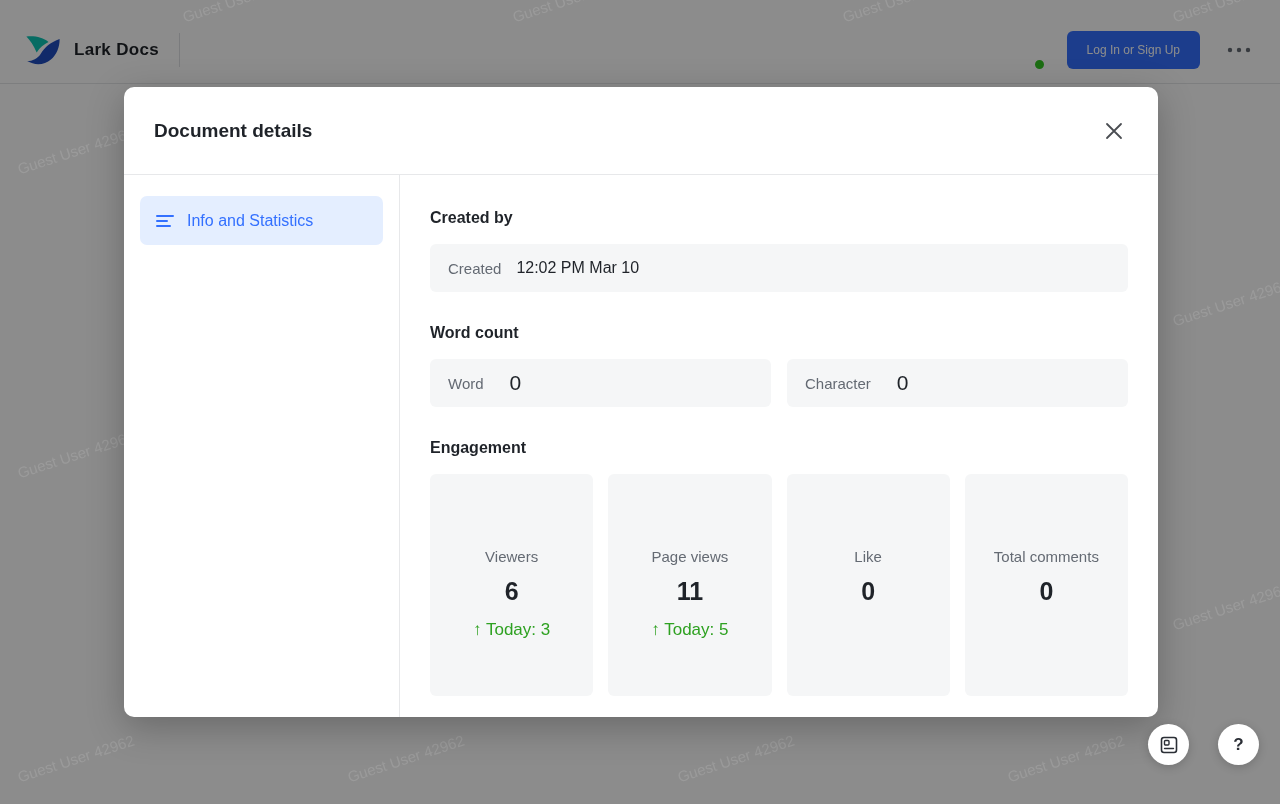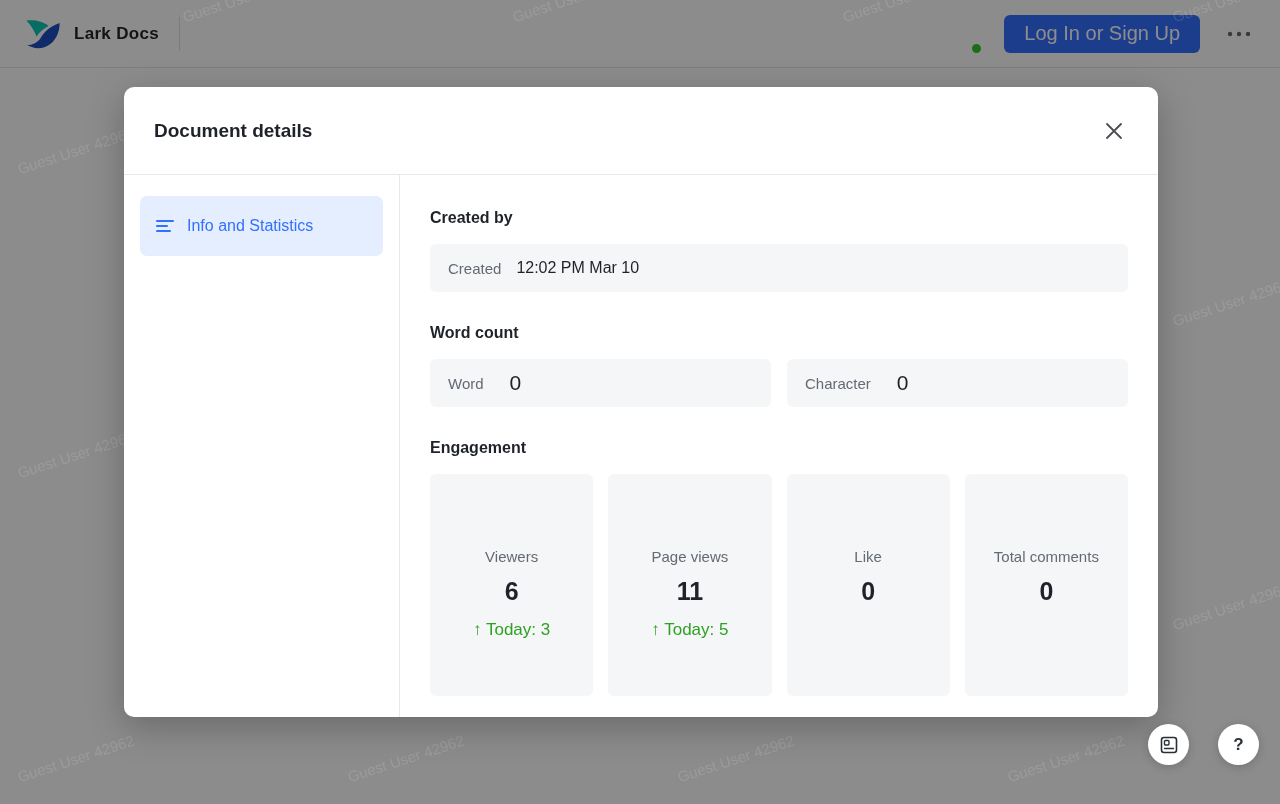--- a/index.html
+++ b/index.html
@@ -1,34 +1,34 @@
 <!DOCTYPE html>
 <html><head>
 <meta charset="utf-8">
 <style>
   * { margin:0; padding:0; box-sizing:border-box; }
   html,body { width:1280px; height:804px; overflow:hidden; }
   body { font-family:"Liberation Sans","DejaVu Sans",sans-serif; background:#fff; position:relative; }
 
   
-  .header { position:absolute; top:0; left:0; right:0; height:68px; background:#fff;
+  .header { position:absolute; top:16px; left:0; right:0; height:68px; background:#fff;
             border-bottom:1px solid #e4e5e7; display:flex; align-items:center; padding:0 24px; z-index:1; }
   .logo { width:40px; height:34px; display:flex; align-items:center; }
   .brand { font-size:17px; font-weight:700; color:#1f2329; margin-left:10px; letter-spacing:.3px; }
   .header-divider { width:1px; height:34px; background:#dee0e3; margin:0 16px 0 20px; }
   .doc-meta { display:flex; flex-direction:column; justify-content:center; }
   .doc-title { font-size:16px; color:#1f2329; }
   .doc-updated { font-size:13px; color:#8f959e; margin-top:4px; }
   .header-right { margin-left:auto; display:flex; align-items:center; gap:22px; }
   .avatar-wrap { position:relative; width:40px; height:40px; }
   .avatar { width:40px; height:40px; border-radius:50%;
             background:radial-gradient(circle at 35% 30%, #7da4ff, #2f62e0 72%); }
   .status-dot { position:absolute; right:-1px; bottom:-1px; width:13px; height:13px; border-radius:50%;
                 background:#34c724; border:2px solid #fff; }
-  .login-btn { height:38px; padding:0 20px; background:#3370ff; color:#fff; font-size:20px;
+  .login-btn { height:38px; padding:0 20px; background:#3370ff; color:#fff; font-size:12px;
                border:none; border-radius:6px; cursor:pointer; font-family:inherit; }
   .more-btn { width:34px; height:34px; display:flex; align-items:center; justify-content:center;
               background:none; border:none; cursor:pointer; }
 
   
   .overlay { position:absolute; inset:0; background:rgba(0,0,0,0.45); z-index:10; }
   .watermark-layer { position:absolute; inset:0; z-index:12; pointer-events:none; overflow:hidden; }
   .wm { position:absolute; transform:rotate(-18deg); color:rgba(255,255,255,0.13);
         font-size:15px; white-space:nowrap; }
 
@@ -36,21 +36,21 @@
   .modal { position:absolute; left:124px; top:87px; width:1034px; height:630px; background:#fff;
            border-radius:10px; z-index:20; display:flex; flex-direction:column;
            box-shadow:0 10px 36px rgba(0,0,0,.25); }
   .modal-header { height:88px; flex:0 0 auto; display:flex; align-items:center; padding:0 30px;
                   border-bottom:1px solid #e7e8ea; }
   .modal-title { font-size:19px; font-weight:600; color:#1f2329; }
   .close-btn { margin-left:auto; width:28px; height:28px; display:flex; align-items:center;
                justify-content:center; background:none; border:none; cursor:pointer; }
   .modal-body { flex:1; display:flex; min-height:0; }
   .sidebar { width:276px; flex:0 0 auto; border-right:1px solid #e7e8ea; padding:21px 16px; }
-  .side-item { height:60px; border-radius:7px; background:#e4eeff; color:#3370ff; display:flex;
+  .side-item { height:49px; border-radius:7px; background:#e4eeff; color:#3370ff; display:flex;
                align-items:center; padding:0 16px; gap:13px; font-size:16px; cursor:pointer; }
   .main { flex:1; padding:0 30px; overflow:hidden; }
   .section-heading { font-size:16px; font-weight:700; color:#1f2329; margin-top:32px; }
   .section-heading.first { margin-top:34px; }
   .row { display:flex; gap:16px; margin-top:17px; }
   .info-box { flex:1; height:48px; background:#f5f6f7; border-radius:6px; display:flex;
               align-items:center; padding:0 18px; }
   .box-label { font-size:15px; color:#646a73; }
   .owner-avatar { width:26px; height:26px; border-radius:50%; margin-left:30px;
                   background:radial-gradient(circle at 35% 30%, #7da4ff, #2f62e0 72%); }

